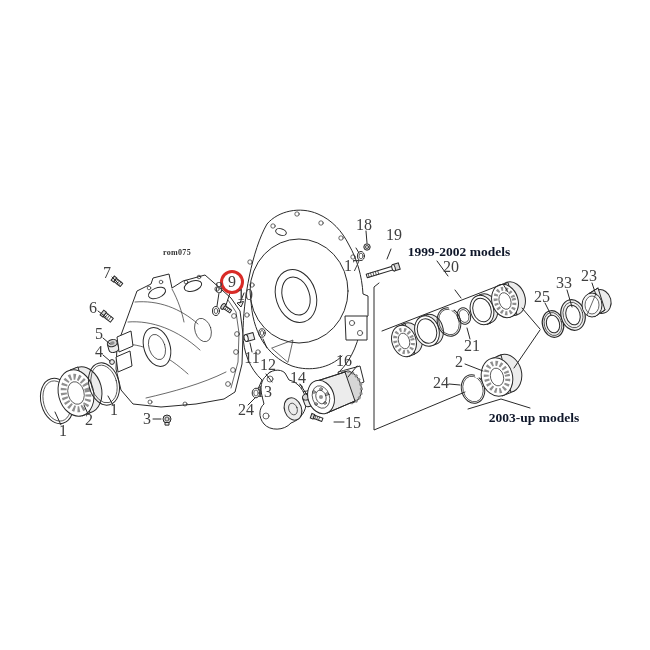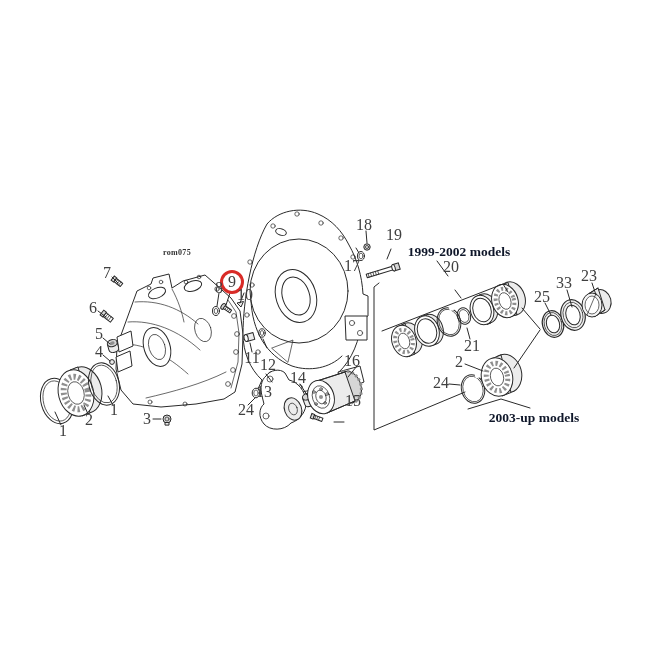--- a/index.html
+++ b/index.html
@@ -322,22 +322,22 @@
   <span class="callout" style="left:99px;  top:334px;">5</span>
   <span class="callout" style="left:93px;  top:308px;">6</span>
   <span class="callout" style="left:107px; top:273px;">7</span>
   <span class="callout" style="left:219px; top:288px;">8</span>
   <span class="callout" style="left:232px; top:282px;">9</span>
   <span class="callout" style="left:245px; top:288px;margin-top:7px;">10</span>
   <span class="callout" style="left:252px; top:358px;">11</span>
   <span class="callout" style="left:268px; top:353px;margin-top:12px;">12</span>
   <span class="callout" style="left:264px; top:368px;margin-top:24px;">13</span>
   <span class="callout" style="left:298px; top:378px;">14</span>
-  <span class="callout" style="left:353px; top:401px;">15</span>
-  <span class="callout" style="left:352px; top:361px;">16</span>
+  <span class="callout" style="left:353px; top:423px;">15</span>
+  <span class="callout" style="left:344px; top:361px;">16</span>
   <span class="callout" style="left:352px; top:242px;margin-top:24px;">17</span>
   <span class="callout" style="left:364px; top:225px;">18</span>
   <span class="callout" style="left:394px; top:227px;margin-top:8px;">19</span>
   <span class="callout" style="left:451px; top:267px;">20</span>
   <span class="callout" style="left:472px; top:346px;">21</span>
   <span class="callout" style="left:459px; top:362px;">2</span>
   <span class="callout" style="left:246px; top:410px;">24</span>
   <span class="callout" style="left:441px; top:383px;">24</span>
   <span class="callout" style="left:542px; top:297px;">25</span>
   <span class="callout" style="left:564px; top:283px;">33</span>

